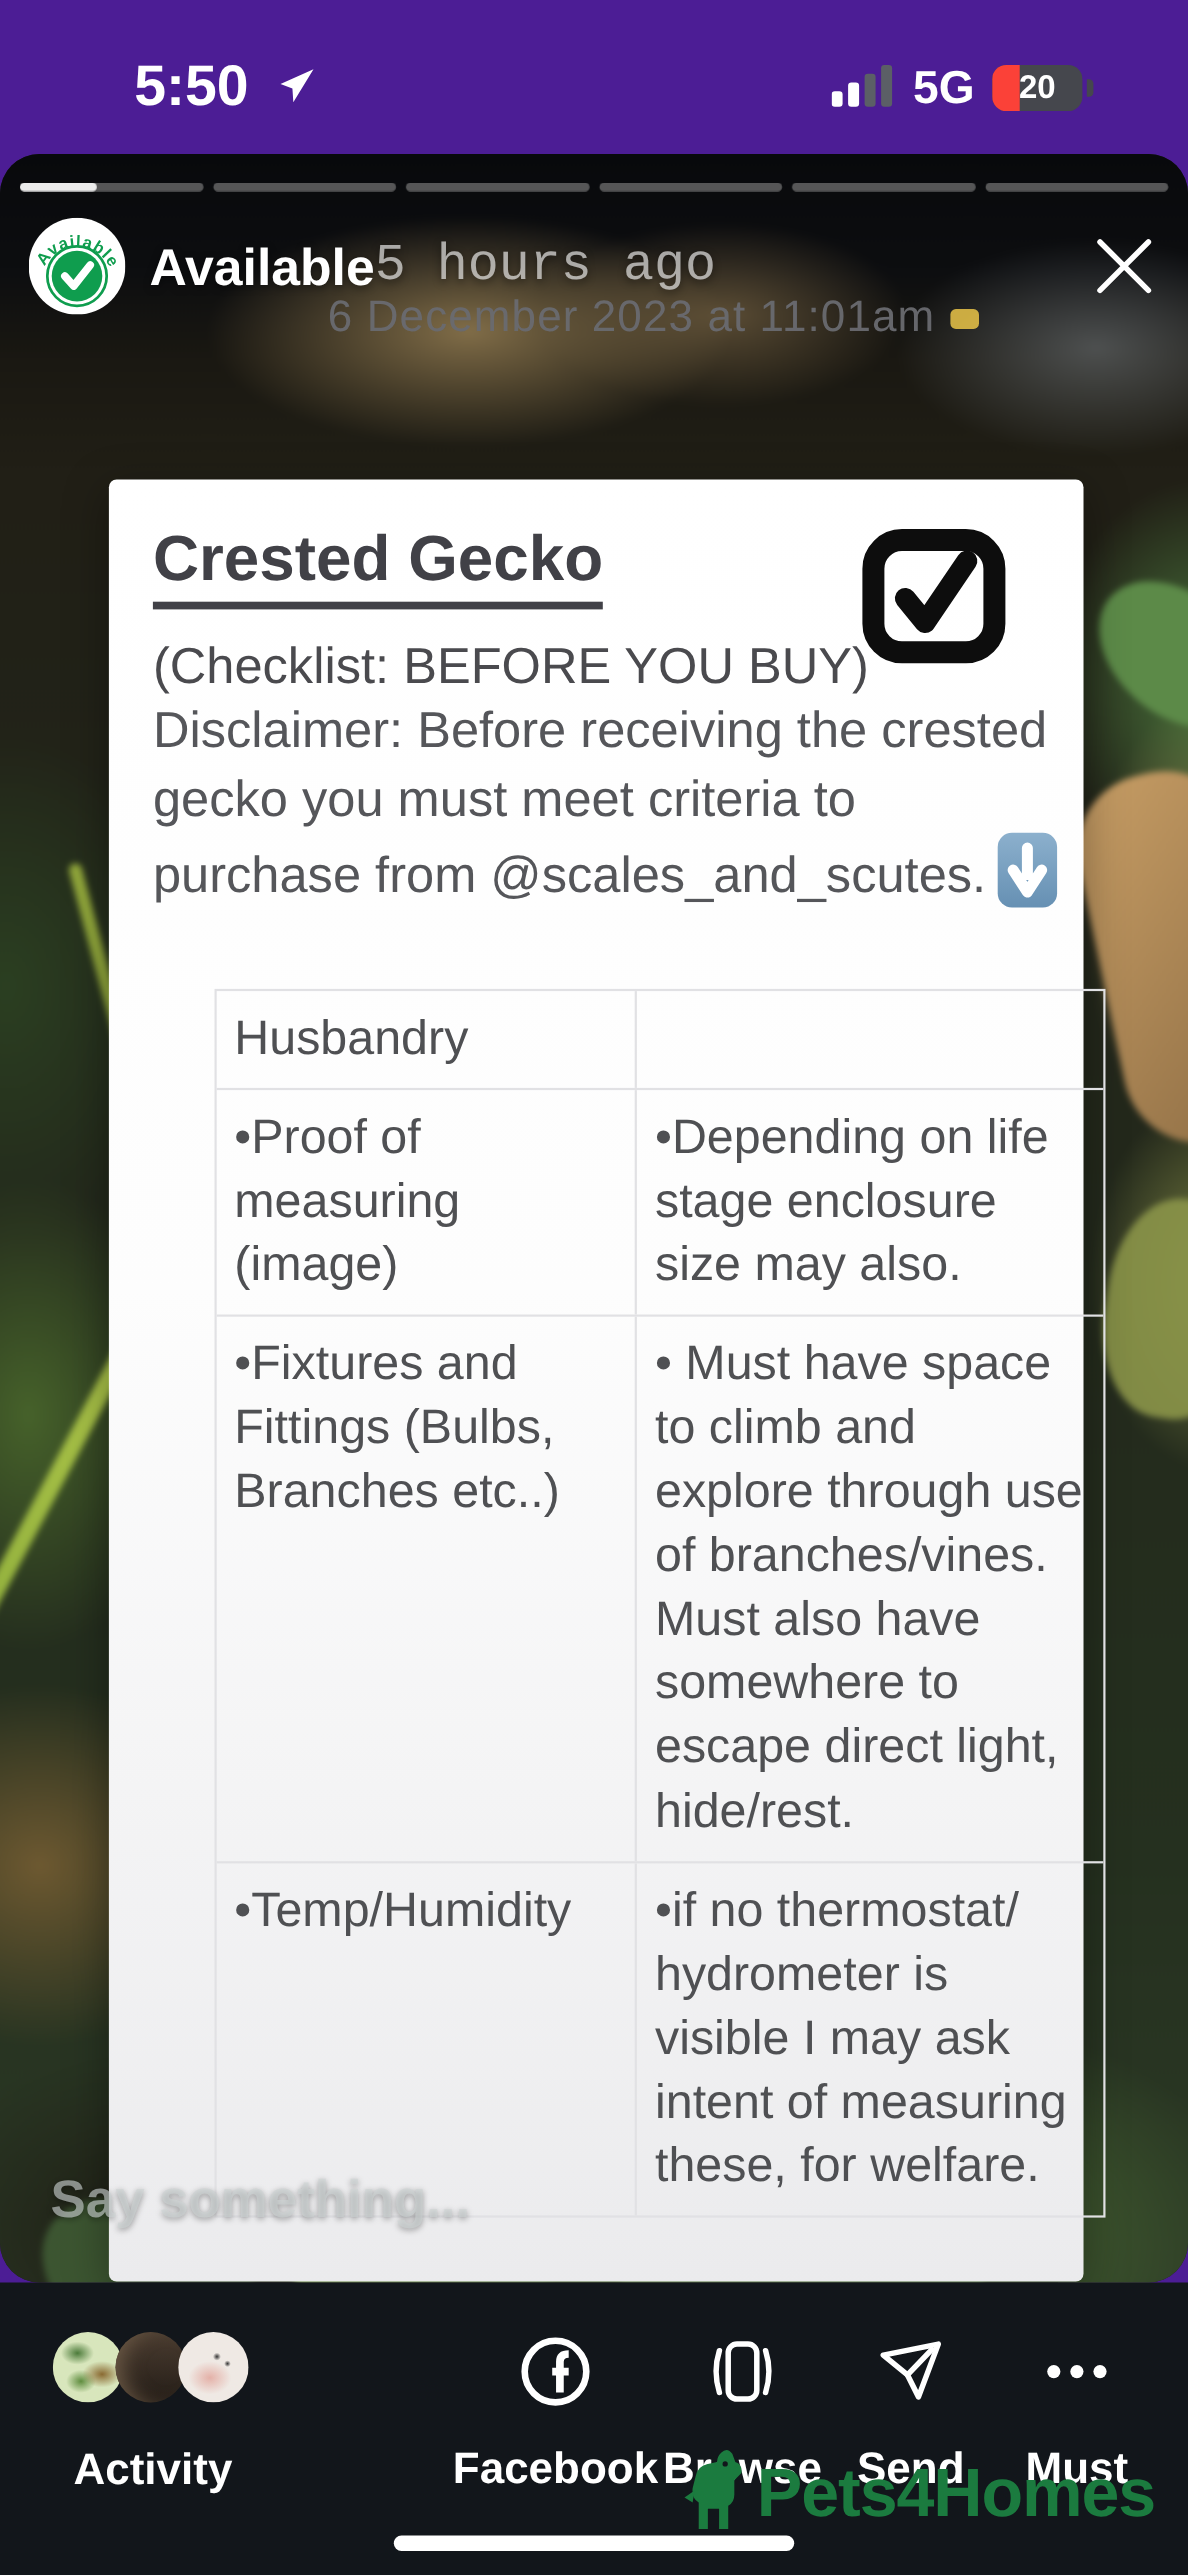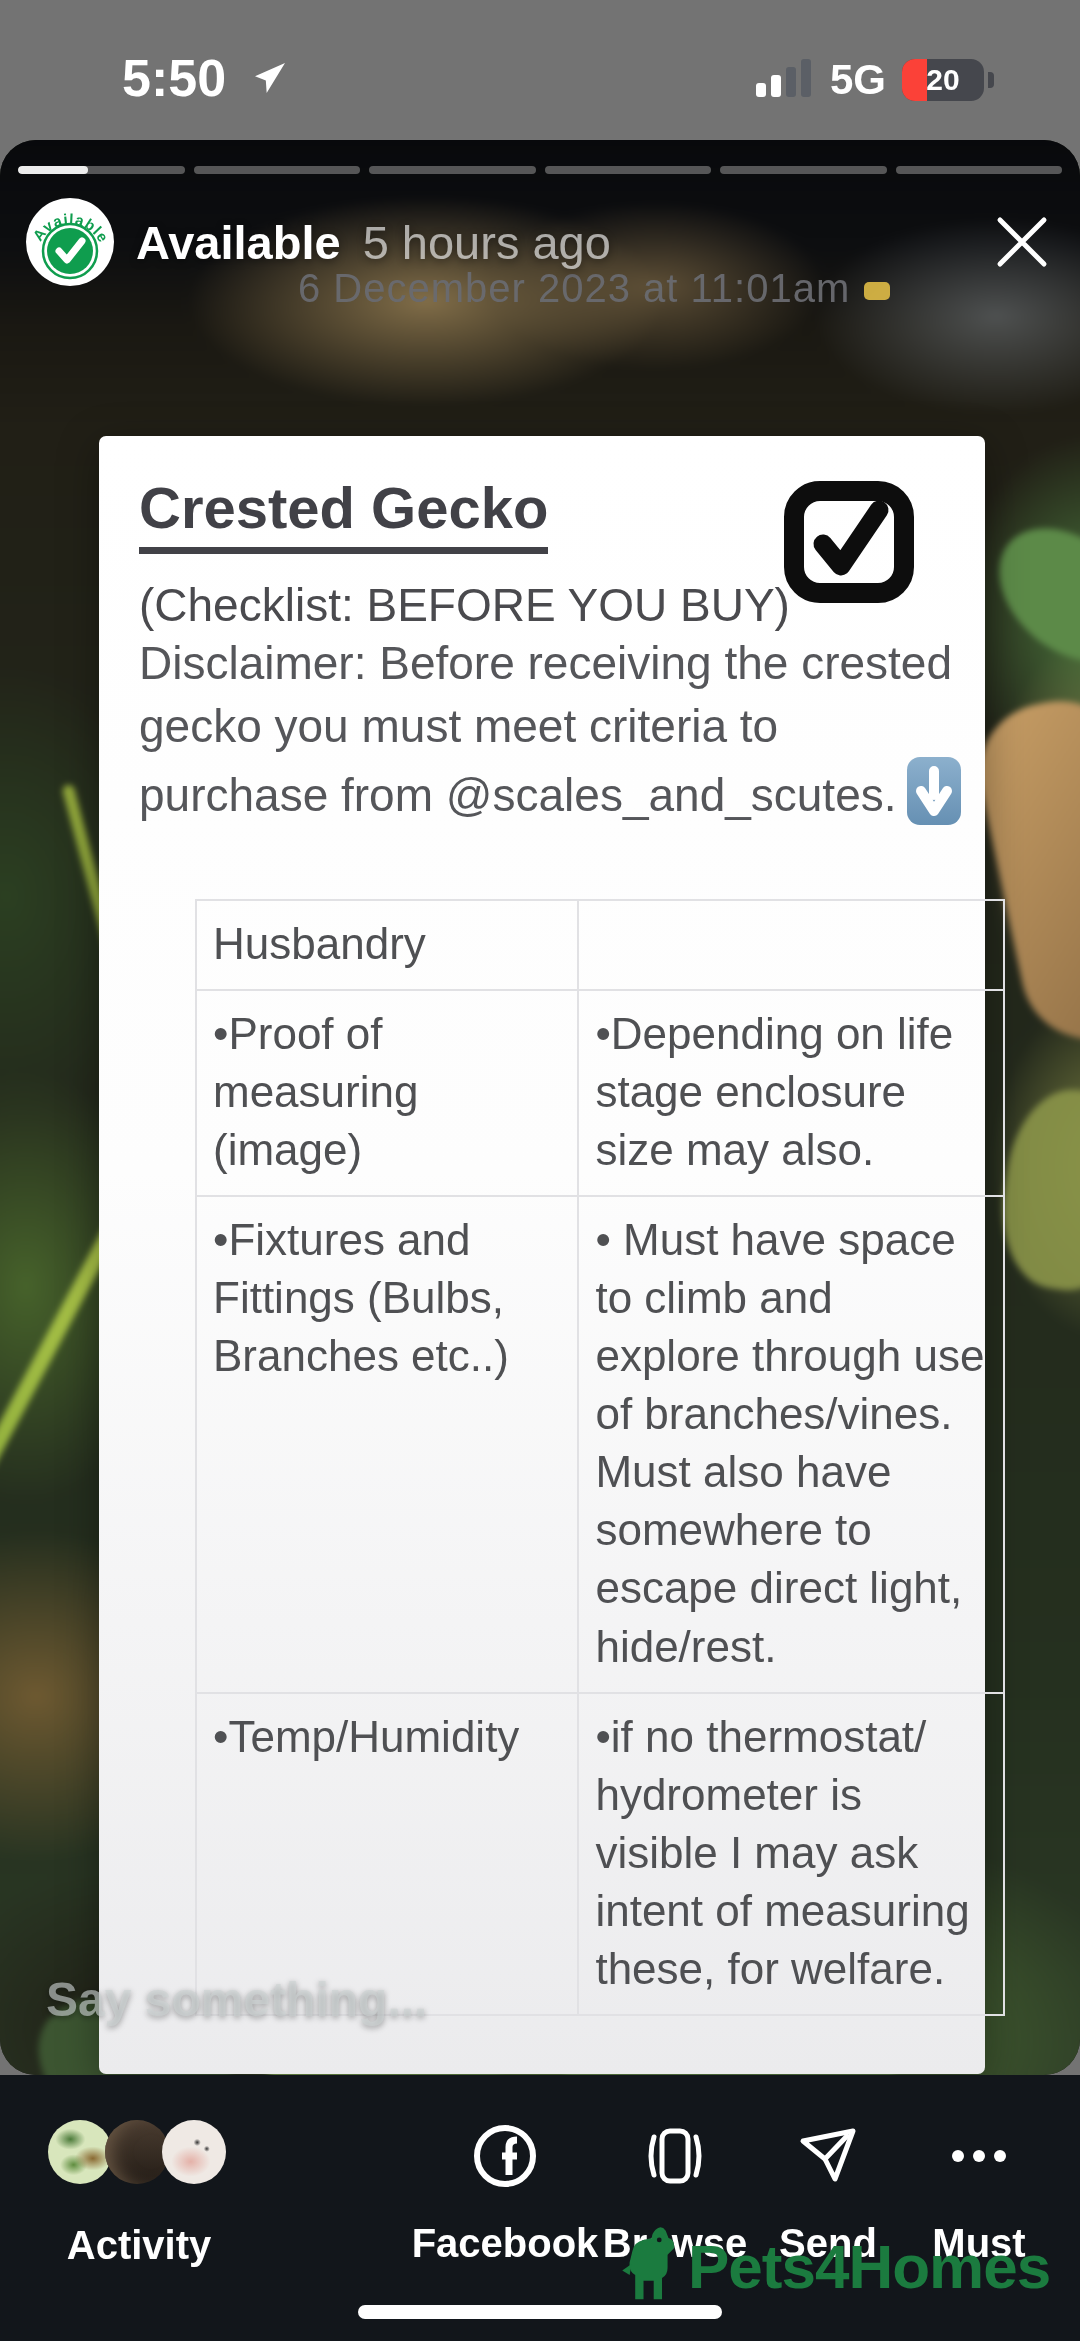--- a/index.html
+++ b/index.html
@@ -1,17 +1,17 @@
 <!DOCTYPE html>
 <html><head>
 <meta charset="utf-8">
 <style>
   * { box-sizing: border-box; }
   body { margin:0; background:#000; font-family:"Liberation Sans", sans-serif; }
-  .screen { position:relative; width:1080px; height:2341px; background:#737373; overflow:hidden; }
+  .screen { position:relative; width:1080px; height:2341px; background:#4c1d95; overflow:hidden; }
 
   
   .statusbar { position:absolute; top:0; left:0; right:0; height:140px; z-index:10; }
   .sb-time { position:absolute; left:122px; top:48px; font-size:52px; font-weight:bold; color:#fff; letter-spacing:0; }
   .sb-loc { position:absolute; left:250px; top:58px; }
   .sb-right { position:absolute; right:86px; top:56px; display:flex; align-items:center; gap:16px; }
   .sb-5g { color:#fff; font-size:42px; font-weight:bold; }
   .battery { position:relative; width:82px; height:42px; border-radius:13px; background:#45474d; overflow:hidden;padding-left:44px; }
   .battery-red { position:absolute; left:0; top:0; bottom:0; width:30%; }
   .battery-num { position:absolute; inset:0; display:flex; align-items:center; justify-content:center;
@@ -61,22 +61,22 @@
   .progress { position:absolute; top:26px; left:18px; right:18px; display:flex; gap:9px; z-index:4; }
   .seg { flex:1; height:8px; border-radius:4px; background:rgba(150,150,150,.55); overflow:hidden; }
   .seg-fill { height:100%; width:42%; background:#ececec; border-radius:4px; }
 
   
   .s-header { position:absolute; top:54px; left:26px; right:30px; height:96px; display:flex;
               align-items:center; z-index:4; }
   .avatar-badge { width:88px; height:88px; flex:0 0 88px; }
   .s-name { margin-left:22px; color:#fff; font-size:47px; font-weight:bold;
             text-shadow:0 2px 8px rgba(0,0,0,.45); }
-  .s-time { margin-left:22px; color:rgba(255,255,255,.62); font-size:47px;
-            text-shadow:0 2px 8px rgba(0,0,0,.45); }
+  .s-time { color:rgba(255,255,255,.62); font-size:47px;
+            text-shadow:0 2px 8px rgba(0,0,0,.45);font-family:Liberation Mono, monospace; }
   .s-close { margin-left:auto; width:56px; height:56px; cursor:pointer; }
 
   
   .caption { position:absolute; top:126px; left:298px; z-index:1; font-size:40px; color:#6a6b70;
              letter-spacing:1px; white-space:nowrap; opacity:.95; }
   .cap-dot { display:inline-block; width:26px; height:18px; border-radius:5px; background:#d6b545;
              margin-left:14px; vertical-align:2px; }
 
   
   .card { position:absolute; left:99px; top:296px; width:886px; height:1638px; z-index:3;

